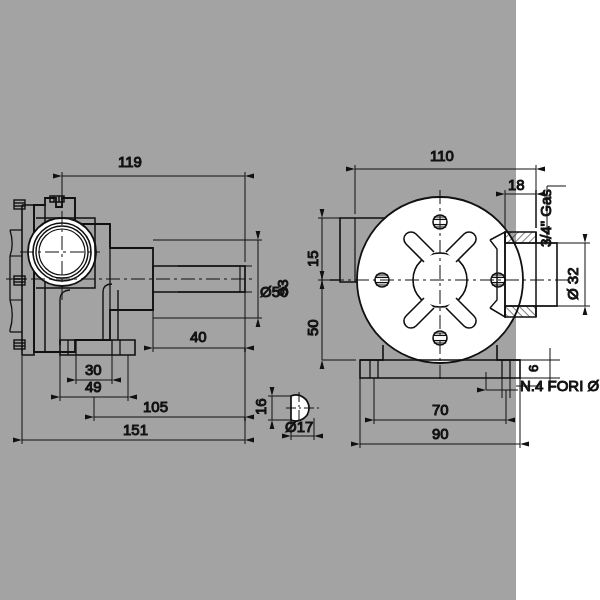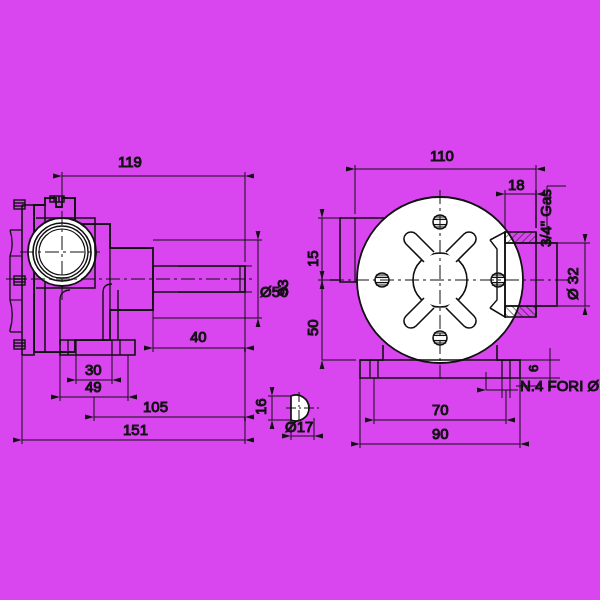--- a/index.html
+++ b/index.html
@@ -1,19 +1,19 @@
 <!DOCTYPE html>
 <html><head>
 <meta charset="utf-8">
 <title>Pump Technical Drawing</title>
 <style>
   html,body{margin:0;padding:0;background:#ffffff;}
   body{width:600px;height:600px;overflow:hidden;
        font-family:"Liberation Sans","DejaVu Sans",sans-serif;}
-  #sheet{position:relative;width:600px;height:600px;background:#d946ef;}
+  #sheet{position:relative;width:516px;height:600px;background:#a3a3a3;}
   svg{display:block;}
   .dim-text{font-family:"Liberation Sans","DejaVu Sans",sans-serif;
             font-size:15px;fill:#111111;}
   .dim-text-sm{font-family:"Liberation Sans","DejaVu Sans",sans-serif;
             font-size:13px;fill:#111111;}
 </style>
 </head>
 <body>
 
 <div id="sheet">

